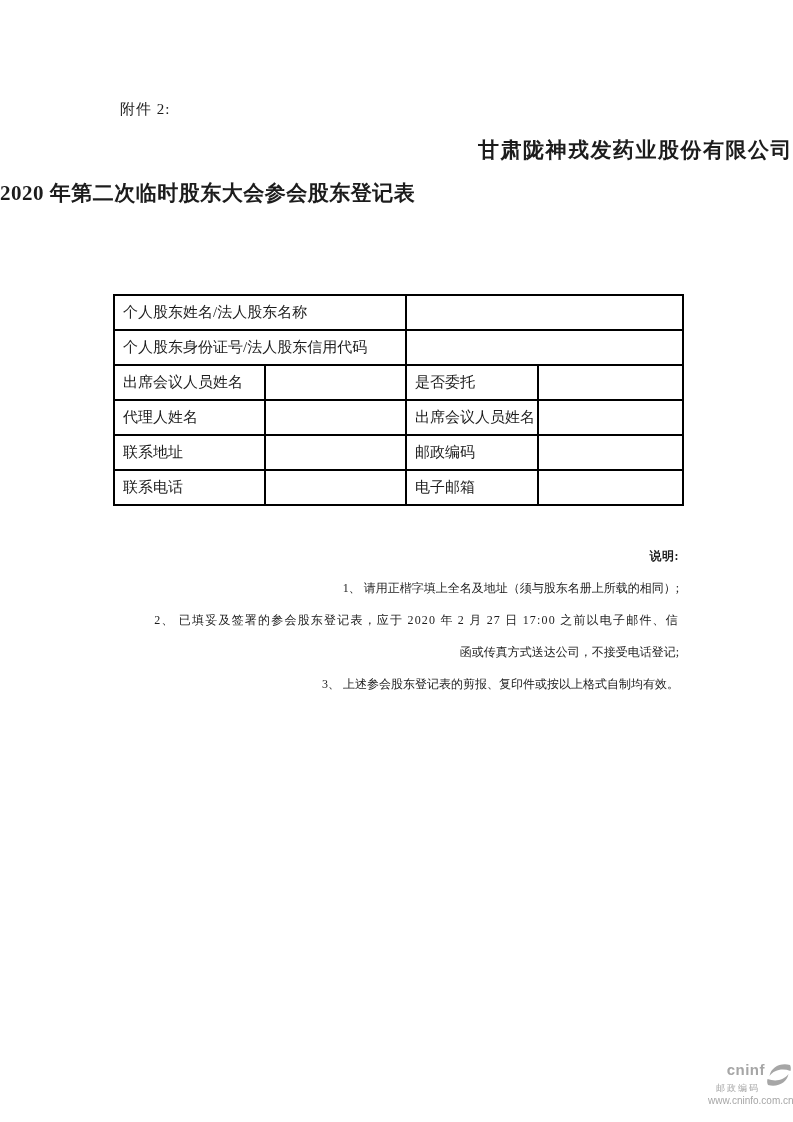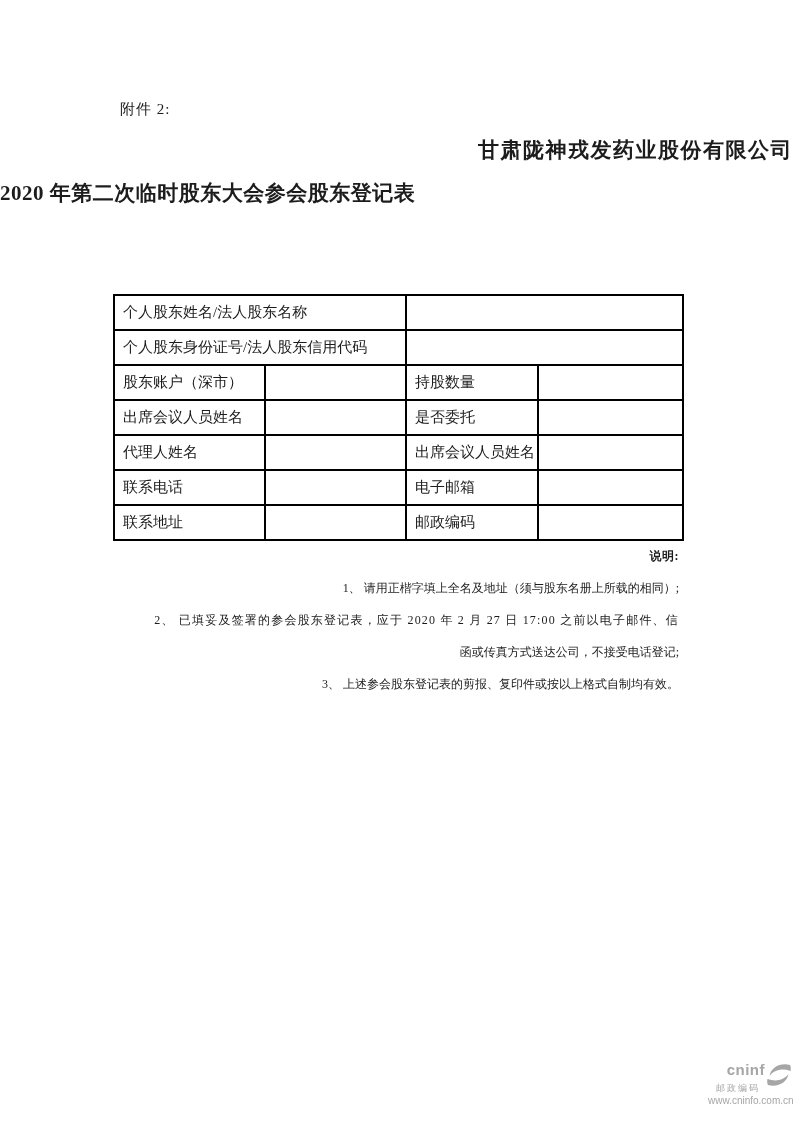--- a/index.html
+++ b/index.html
@@ -132,47 +132,41 @@
     <tbody>
         <tr>
       <td colspan="2">个人股东姓名/法人股东名称</td>
       <td colspan="2"></td>
     </tr>
     <tr>
       <td colspan="2">个人股东身份证号/法人股东信用代码</td>
       <td colspan="2"></td>
     </tr>
     <tr>
-      <td>股东账户（深市）</td>
-      <td></td>
-      <td>持股数量</td>
-      <td></td>
-    </tr>
-    <tr>
       <td>出席会议人员姓名</td>
       <td></td>
       <td>是否委托</td>
       <td></td>
     </tr>
     <tr>
       <td>代理人姓名</td>
       <td></td>
       <td>出席会议人员姓名</td>
       <td></td>
     </tr>
     <tr>
+      <td>联系地址</td>
+      <td></td>
+      <td>邮政编码</td>
+      <td></td>
+    </tr>
+    <tr>
       <td>联系电话</td>
       <td></td>
       <td>电子邮箱</td>
-      <td></td>
-    </tr>
-    <tr>
-      <td>联系地址</td>
-      <td></td>
-      <td>邮政编码</td>
       <td></td>
     </tr>
   </tbody>
     </table>
 
   <div class="notes">
     <div class="notes-heading">说明:</div>
     <div class="note-line">1、 请用正楷字填上全名及地址（须与股东名册上所载的相同）;</div>
     <div class="note-line stretched">2、 已填妥及签署的参会股东登记表，应于 2020 年 2 月 27 日 17:00 之前以电子邮件、信</div>
     <div class="note-line">函或传真方式送达公司，不接受电话登记;</div>

